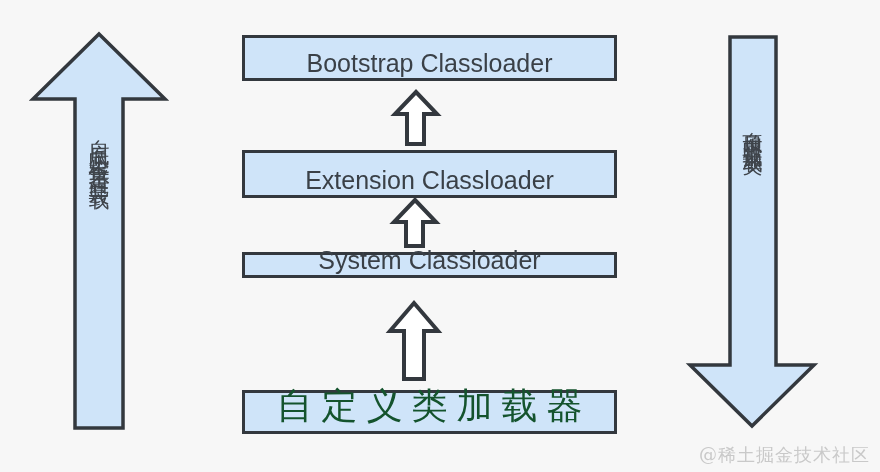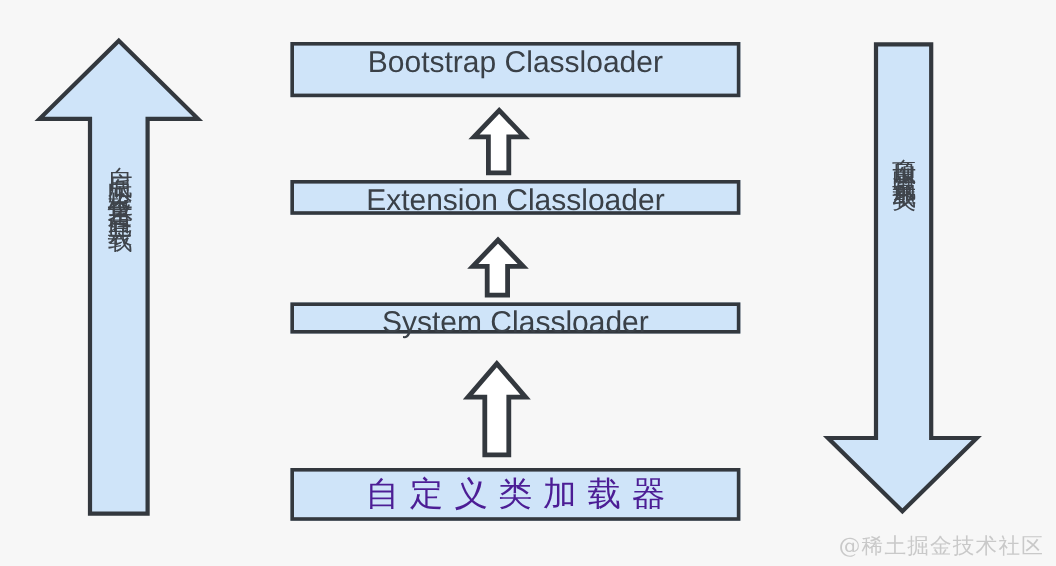--- a/index.html
+++ b/index.html
@@ -39,35 +39,35 @@
     stroke-width: 4;
     stroke-linejoin: miter;
   }
   .loader-box {
     position: absolute;
     left: 242px;
     width: 375px;
     background: var(--box-fill);
     border: 3px solid var(--box-border);
     display: flex;
-    align-items: flex-start;
+    align-items: flex-end;
     justify-content: center;
     color: var(--text);
     font-size: 25px;
   }
   .box-bootstrap { top: 35px;  height: 46px; }
-  .box-extension { top: 150px; height: 29px; }
+  .box-extension { top: 150px; height: 48px; }
   .box-system    { top: 252px; height: 26px; }
   .box-custom    { top: 390px; height: 44px; }
   .box-custom .box-label {
     font-family: "DejaVu Serif", "Liberation Serif", serif;
-    font-size: 28px;
+    font-size: 36px;
     letter-spacing: 9px;
     text-indent: 9px;
-    color: #4c1d95;
+    color: #14532d;
   }
   .side-label {
     position: absolute;
     writing-mode: vertical-rl;
     text-orientation: upright;
     color: #3f444b;
   }
   .side-label-left {
     left: 85px;
     top: 122px;

